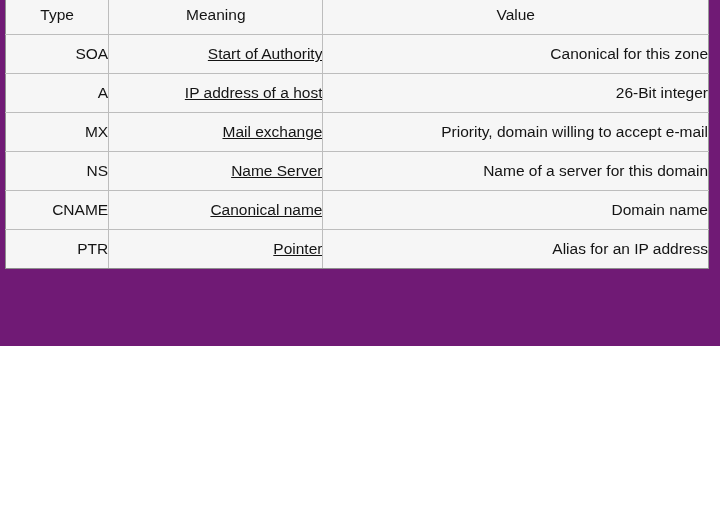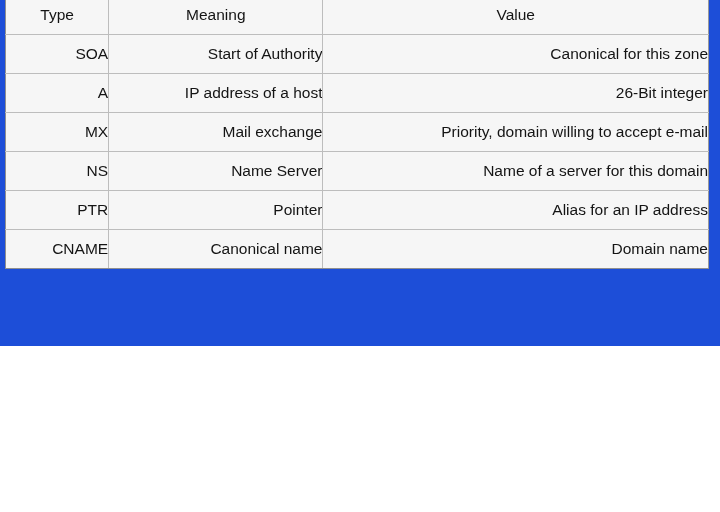--- a/index.html
+++ b/index.html
@@ -14,21 +14,21 @@
     overflow: hidden;
     font-family: "Liberation Sans", sans-serif;
     color: #111111;
     -webkit-font-smoothing: none;
   }
 
   #page {
     position: relative;
     width: 720px;
     height: 512px;
-    background: #1d4ed8;
+    background: #701a75;
   }
 
   
   #rr-table {
     position: absolute;
     left: 5px;
     top: -6px;              
     width: 704px;
     border-collapse: collapse;
     background: #f6f6f6;
@@ -74,21 +74,21 @@
     border-bottom-color: #8f8f8f;
   }
 
   
   tbody td {
     height: 38px;
     text-align: right;
     padding-left: 8px;
   }
   tbody tr td.cell-type    { padding-left: 8px; }
-  tbody tr td.cell-meaning { padding-left: 9px; }
+  tbody tr td.cell-meaning { padding-left: 9px; text-decoration: underline; }
   tbody tr td.cell-value   { padding-left: 10px; }
 
   
   tbody tr:nth-child(odd) td  { border-top-color: #a8a8a8; }
   tbody tr:nth-child(even) td { border-top-color: #cdcdcd; }
 
   
   #page-blank {
     position: absolute;
     left: 0;
@@ -133,27 +133,27 @@
         <td class="cell-type">MX</td>
         <td class="cell-meaning">Mail exchange</td>
         <td class="cell-value">Priority, domain willing to accept e-mail</td>
       </tr>
       <tr>
         <td class="cell-type">NS</td>
         <td class="cell-meaning">Name Server</td>
         <td class="cell-value">Name of a server for this domain</td>
       </tr>
       <tr>
+        <td class="cell-type">CNAME</td>
+        <td class="cell-meaning">Canonical name</td>
+        <td class="cell-value">Domain name</td>
+      </tr>
+      <tr>
         <td class="cell-type">PTR</td>
         <td class="cell-meaning">Pointer</td>
         <td class="cell-value">Alias for an IP address</td>
-      </tr>
-      <tr>
-        <td class="cell-type">CNAME</td>
-        <td class="cell-meaning">Canonical name</td>
-        <td class="cell-value">Domain name</td>
       </tr>
     </tbody>
   </table>
 
   <div id="page-blank"></div>
 
 </div>
 
 </body></html>

